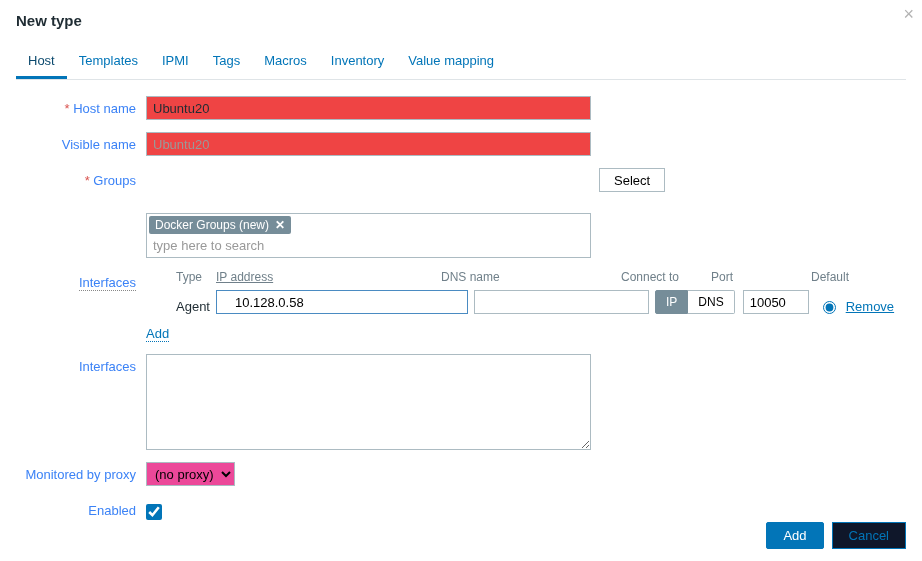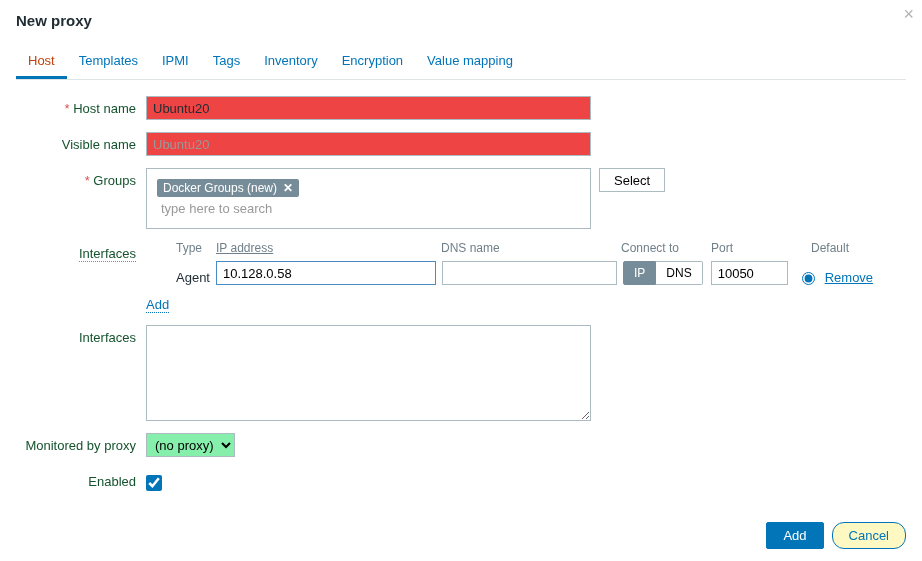--- a/index.html
+++ b/index.html
@@ -37,38 +37,38 @@
       gap: 0;
     }
     .tab {
       padding: 8px 12px;
       color: #0275b8;
       cursor: pointer;
       border-bottom: 3px solid transparent;
       font-size: 13px;
     }
     .tab.active {
-      color: #c2410c;
+      color: #0c4a6e;
       border-bottom: 3px solid #0275b8;
       font-weight: normal;
     }
     .form-area {
       padding: 16px 0 0 0;
     }
     .form-row {
       display: flex;
       align-items: flex-start;
       margin-bottom: 12px;
     }
     .form-label {
       width: 130px;
       text-align: right;
       padding-right: 10px;
       padding-top: 5px;
-      color: #14532d;
+      color: #3b82f6;
       font-size: 13px;
     }
     .req::before {
       content: "* ";
       color: #d9534f;
     }
     .text-input {
       width: 445px;
       height: 24px;
       border: 1px solid #acbbc2;
@@ -76,24 +76,25 @@
       font-size: 13px;
       font-family: inherit;
       color: #1f2c33;
       background: #ef4444;
     }
     .text-input::placeholder { color: #999; }
     .groups-box {
       width: 445px;
       border: 1px solid #acbbc2;
       background: #fff;
-      padding: 10px;
+      padding: 2px;
       display: flex;
       flex-direction: column;
       gap: 2px;
+      margin-top: 45px;
     }
     .tag-pill {
       display: inline-flex;
       align-items: center;
       background: #768d99;
       color: #fff;
       padding: 2px 6px;
       font-size: 12px;
       border-radius: 2px;
       width: fit-content;
@@ -139,24 +140,24 @@
     .interfaces-row {
       display: flex;
       align-items: flex-end;
     }
     .interfaces-row .agent-label {
       width: 70px;
       padding-left: 30px;
       font-size: 13px;
     }
     .ip-input {
-      width: 220px;
+      width: 252px;
       height: 24px;
       border: 1px solid #4a8bc2;
-      padding: 2px 6px;
+      padding: 2px 18px;
       font-size: 13px;
       font-family: inherit;
     }
     .dns-input {
       width: 175px;
       height: 24px;
       border: 1px solid #acbbc2;
       padding: 2px 6px;
       font-size: 13px;
       margin-left: 6px;
@@ -174,21 +175,21 @@
       cursor: pointer;
     }
     .toggle-btn.active {
       background: #768d99;
       color: #fff;
       border-color: #768d99;
     }
     .toggle-btn:first-child { border-radius: 2px 0 0 2px; }
     .toggle-btn:last-child { border-radius: 0 2px 2px 0; border-left: none; }
     .port-input {
-      width: 77px;
+      width: 66px;
       height: 24px;
       border: 1px solid #acbbc2;
       padding: 2px 6px;
       font-size: 13px;
       margin-left: 8px;
     }
     .default-radio {
       margin-left: 14px;
       accent-color: #0275b8;
     }
@@ -216,21 +217,21 @@
       padding: 4px 6px;
       font-size: 13px;
       font-family: inherit;
       resize: both;
     }
     .proxy-select {
       height: 24px;
       border: 1px solid #acbbc2;
       padding: 0 4px;
       font-size: 13px;
-      background: #86efac;
+      background: #ec4899;
       min-width: 88px;
     }
     .checkbox {
       margin-top: 6px;
       width: 16px;
       height: 16px;
       accent-color: #0275b8;
     }
     .footer-buttons {
       position: absolute;
@@ -242,47 +243,47 @@
     .btn-primary {
       background: #0275b8;
       color: #fff;
       border: 1px solid #0275b8;
       padding: 5px 16px;
       font-size: 13px;
       cursor: pointer;
       border-radius: 2px;
     }
     .btn-secondary {
-      background: #fef9c3;
+      background: #0f172a;
       color: #0275b8;
       border: 1px solid #0275b8;
       padding: 5px 16px;
       font-size: 13px;
       cursor: pointer;
-      border-radius: 12px;
+      border-radius: 0;
     }
     .interfaces-label-dotted {
       border-bottom: 1px dotted #888;
       display: inline;
     }
   </style>
 </head>
 <body>
 
 <div class="modal">
   <button class="close-btn">×</button>
-  <div class="modal-title">New proxy</div>
+  <div class="modal-title">New type</div>
 
   <div class="tabs">
     <div class="tab active">Host</div>
     <div class="tab">Templates</div>
     <div class="tab">IPMI</div>
     <div class="tab">Tags</div>
+    <div class="tab">Macros</div>
     <div class="tab">Inventory</div>
-    <div class="tab">Encryption</div>
     <div class="tab">Value mapping</div>
   </div>
 
   <div class="form-area">
 
     <div class="form-row">
       <div class="form-label req">Host name</div>
       <input class="text-input" type="text" value="Ubuntu20" style="">
     </div>
 

